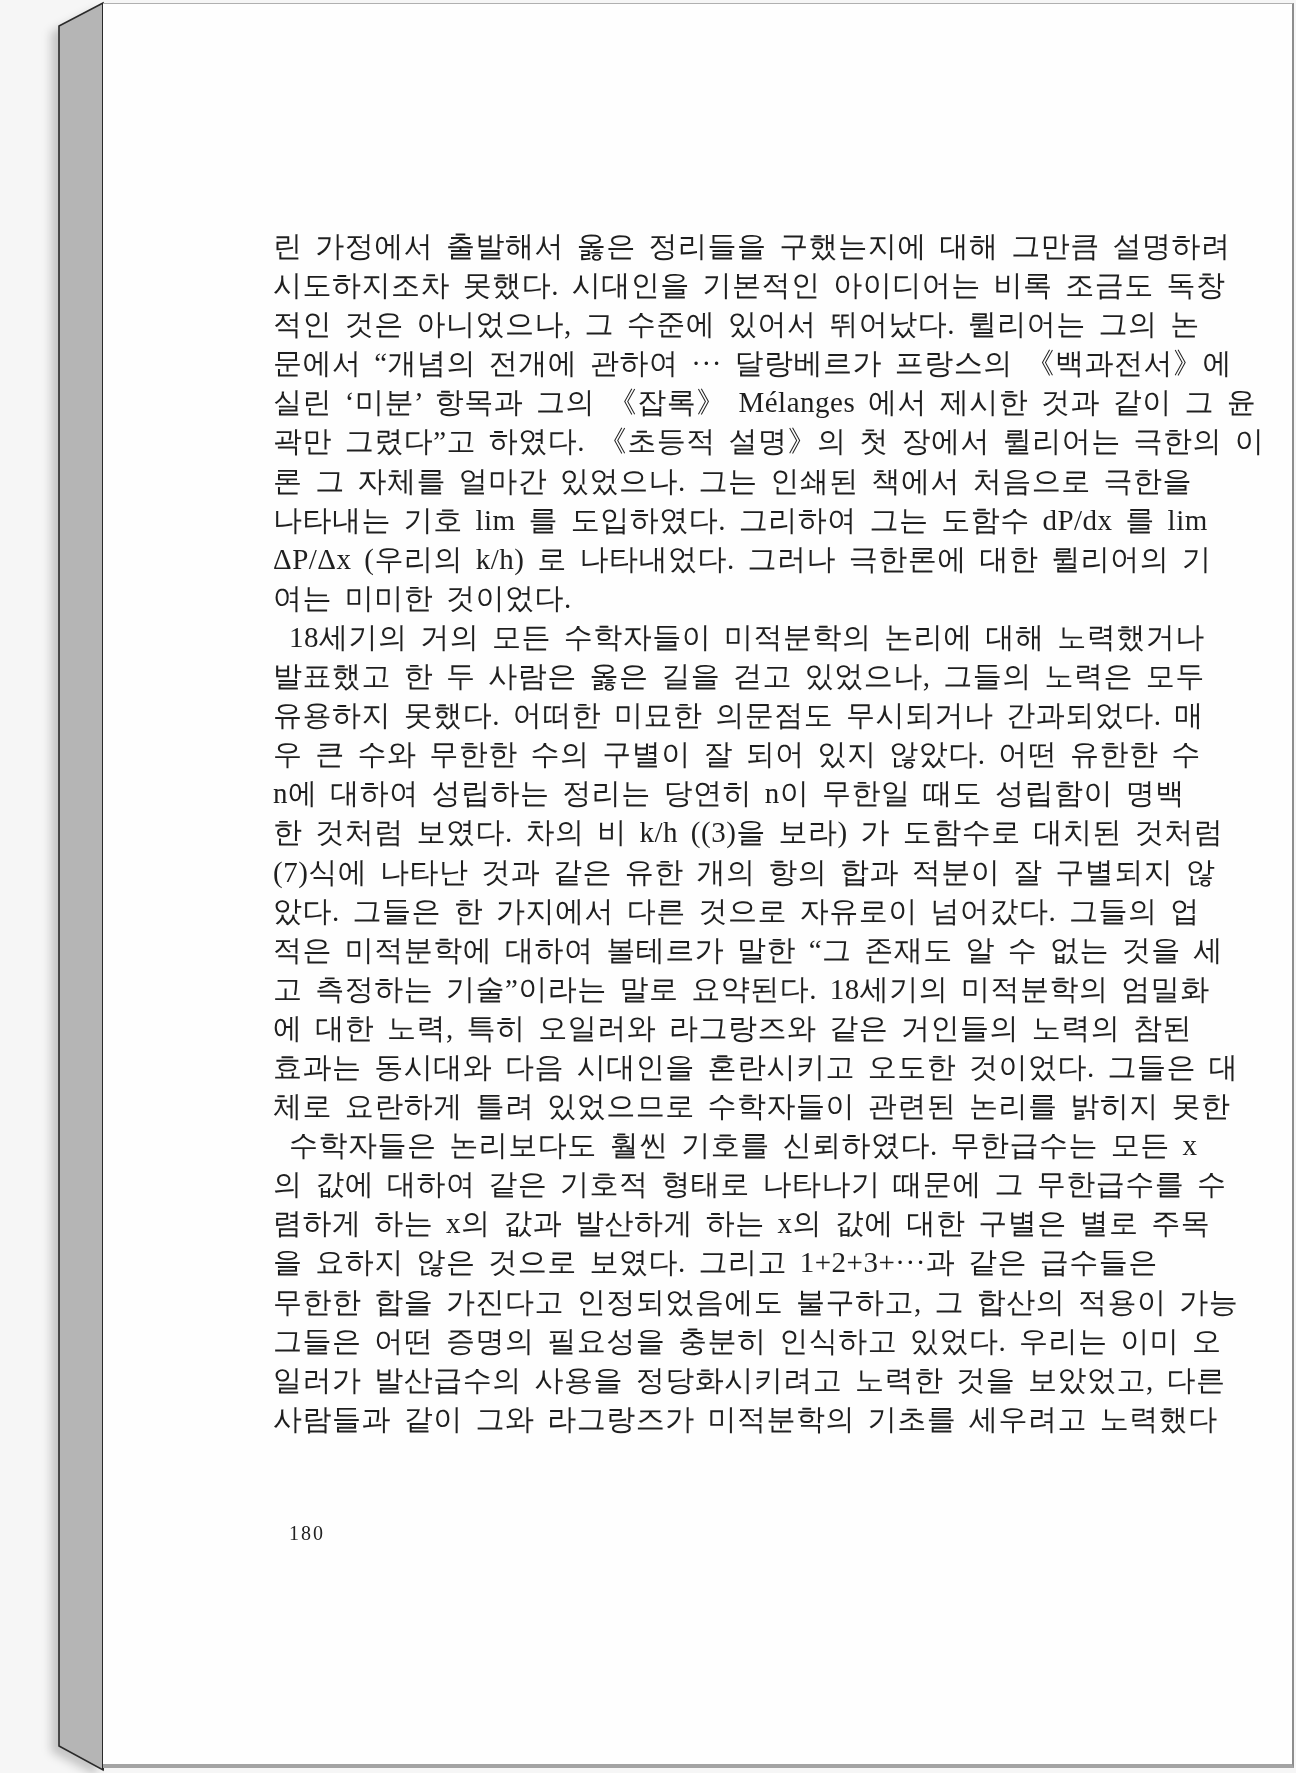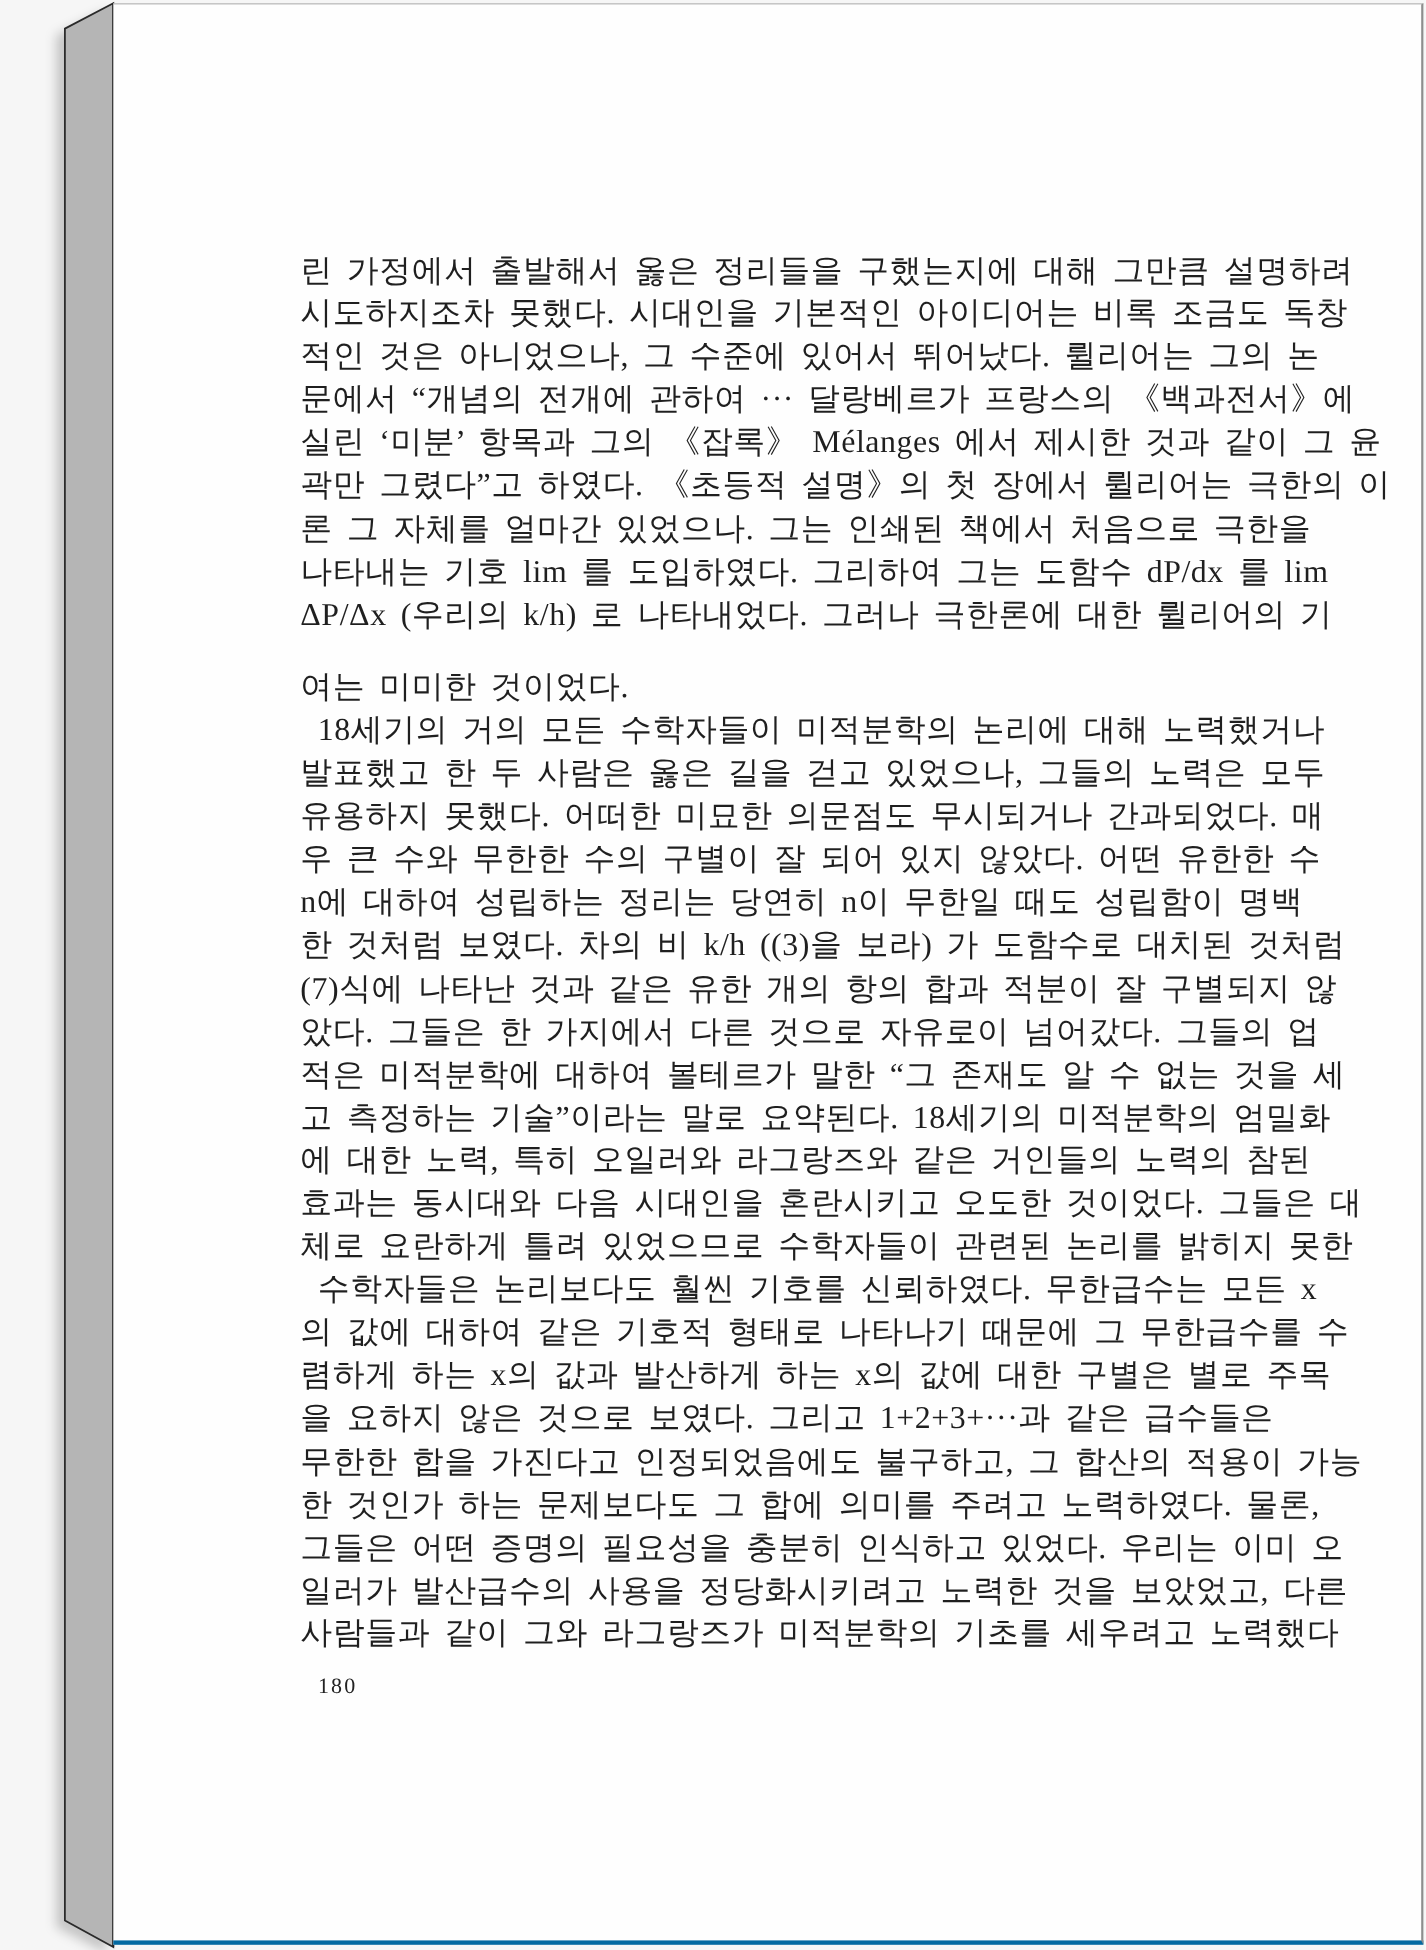--- a/index.html
+++ b/index.html
@@ -14,21 +14,21 @@
     overflow:hidden;
   }
   #book-svg{position:absolute;left:0;top:0;}
   #page{
     position:absolute;
     left:103px;top:3px;
     width:1191px;height:1765px;
     background:#fefefe;
     border-top:1px solid #b0b0b0;
     border-right:2px solid #8d8d8d;
-    border-bottom:4px solid #0369a1;
+    border-bottom:4px solid #a3a3a3;
     box-sizing:border-box;
   }
   #text-block{
     position:absolute;
     left:170px;top:223px;
     width:764px;
     color:#1f1f1f;
   }
   .line{
     height:39.1px;
@@ -37,21 +37,20 @@
     letter-spacing:0.5px;
     word-spacing:5px;
     white-space:nowrap;
     text-align:justify;
     text-align-last:justify;
     overflow:visible;
   }
   .line.short{
     text-align:left;
     text-align-last:left;
-    margin-top:27px;
   }
   .line .it{}
   #page-number{
     position:absolute;
     left:186px;top:1518px;
     font-size:20px;
     letter-spacing:2px;
     color:#222;
   }
 </style>
@@ -94,21 +93,20 @@
         <div class="line"><span>적은 미적분학에 대하여 볼테르가 말한 “그 존재도 알 수 없는 것을 세</span></div>
         <div class="line"><span>고 측정하는 기술”이라는 말로 요약된다.  18세기의 미적분학의 엄밀화</span></div>
         <div class="line"><span>에 대한 노력,  특히 오일러와 라그랑즈와 같은 거인들의 노력의 참된</span></div>
         <div class="line"><span>효과는 동시대와 다음 시대인을 혼란시키고 오도한 것이었다.  그들은 대</span></div>
         <div class="line"><span>체로 요란하게 틀려 있었으므로 수학자들이 관련된 논리를 밝히지 못한</span></div>
         <div class="line" style="text-indent: 0.55em;"><span>수학자들은 논리보다도 훨씬 기호를 신뢰하였다.  무한급수는 모든 </span><span class="it">x</span></div>
         <div class="line"><span>의 값에 대하여 같은 기호적 형태로 나타나기 때문에 그 무한급수를 수</span></div>
         <div class="line"><span>렴하게 하는 </span><span class="it">x</span><span>의 값과 발산하게 하는 </span><span class="it">x</span><span>의 값에 대한 구별은 별로 주목</span></div>
         <div class="line"><span>을 요하지 않은 것으로 보였다.  그리고 1+2+3+···과 같은 급수들은</span></div>
         <div class="line"><span>무한한 합을 가진다고 인정되었음에도 불구하고,  그 합산의 적용이 가능</span></div>
-        <div class="line"><span>한 것인가 하는 문제보다도 그 합에 의미를 주려고 노력하였다.  물론,</span></div>
         <div class="line"><span>그들은 어떤 증명의 필요성을 충분히 인식하고 있었다.  우리는 이미 오</span></div>
         <div class="line"><span>일러가 발산급수의 사용을 정당화시키려고 노력한 것을 보았었고, 다른</span></div>
         <div class="line"><span>사람들과 같이 그와 라그랑즈가 미적분학의 기초를 세우려고 노력했다</span></div>
       </div>
     <div id="page-number">180</div>
   </div>
 
 </div>
 
 </body></html>

